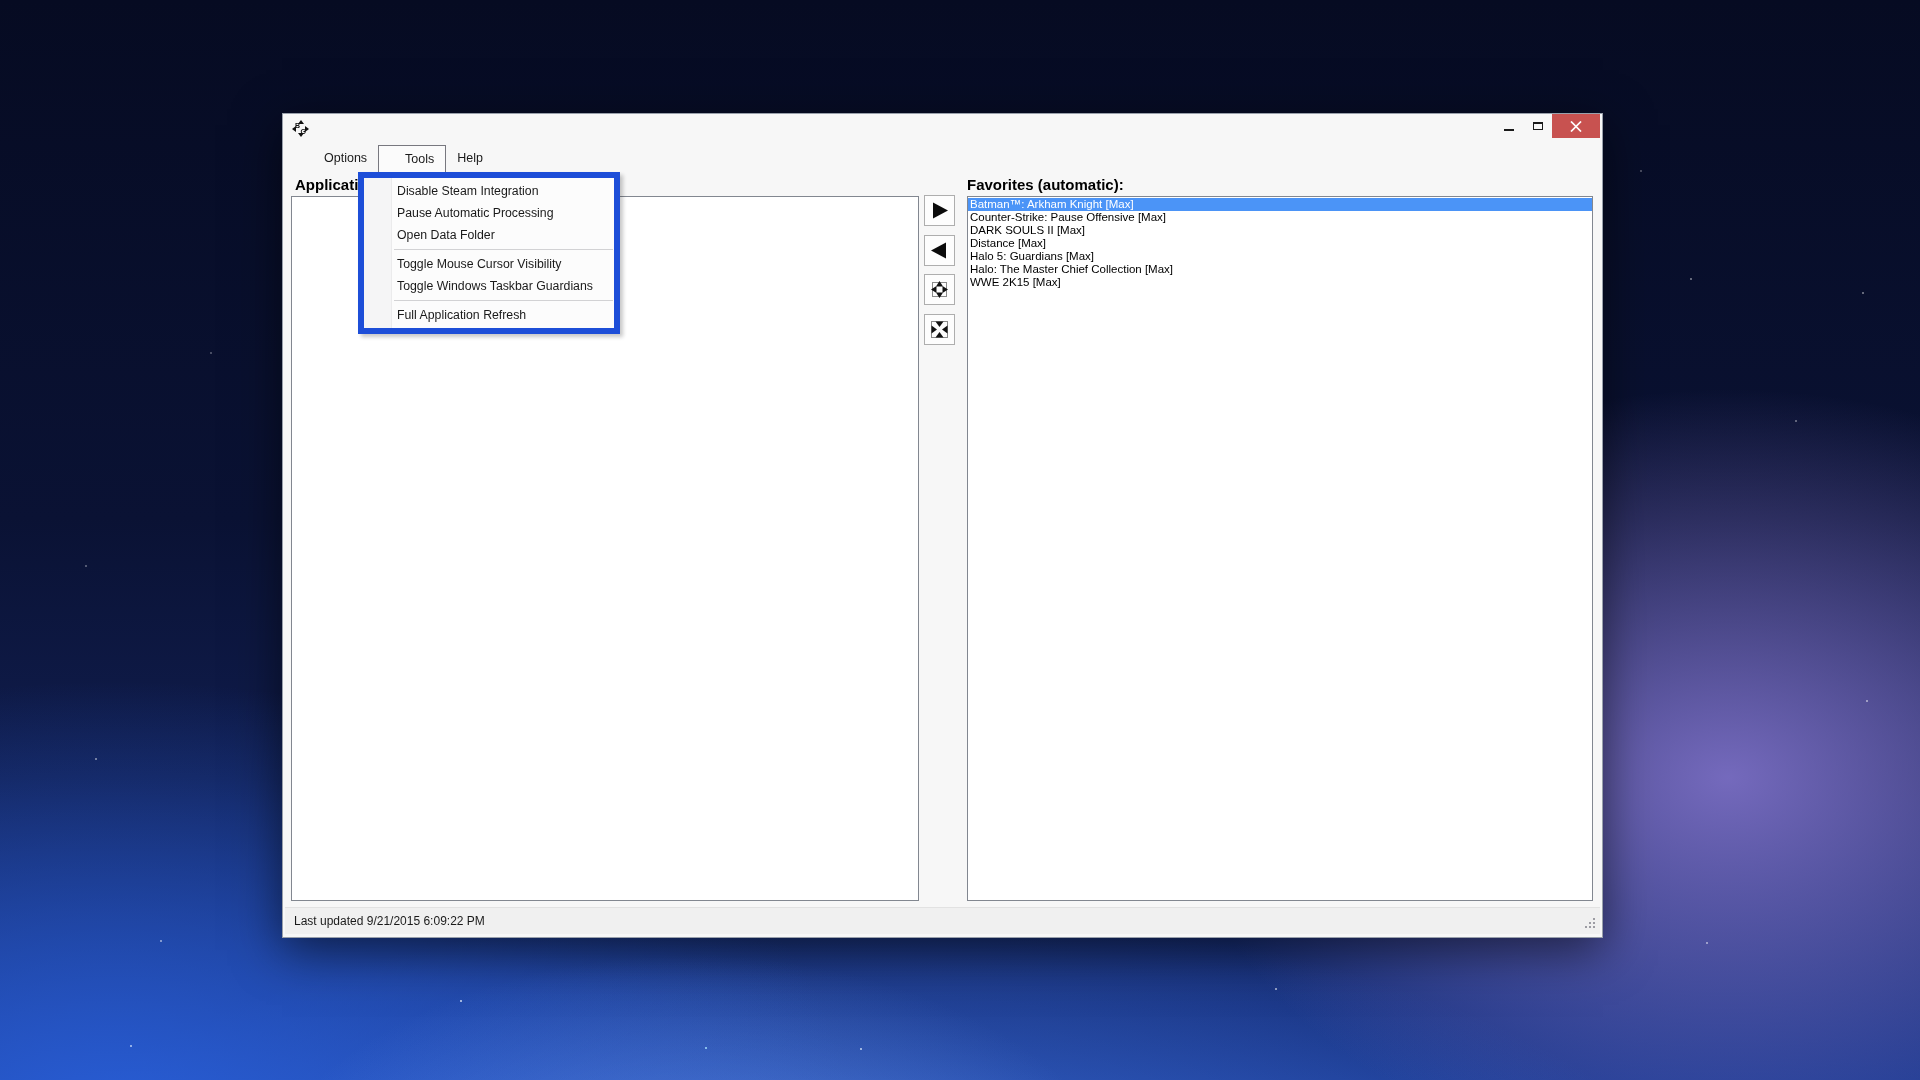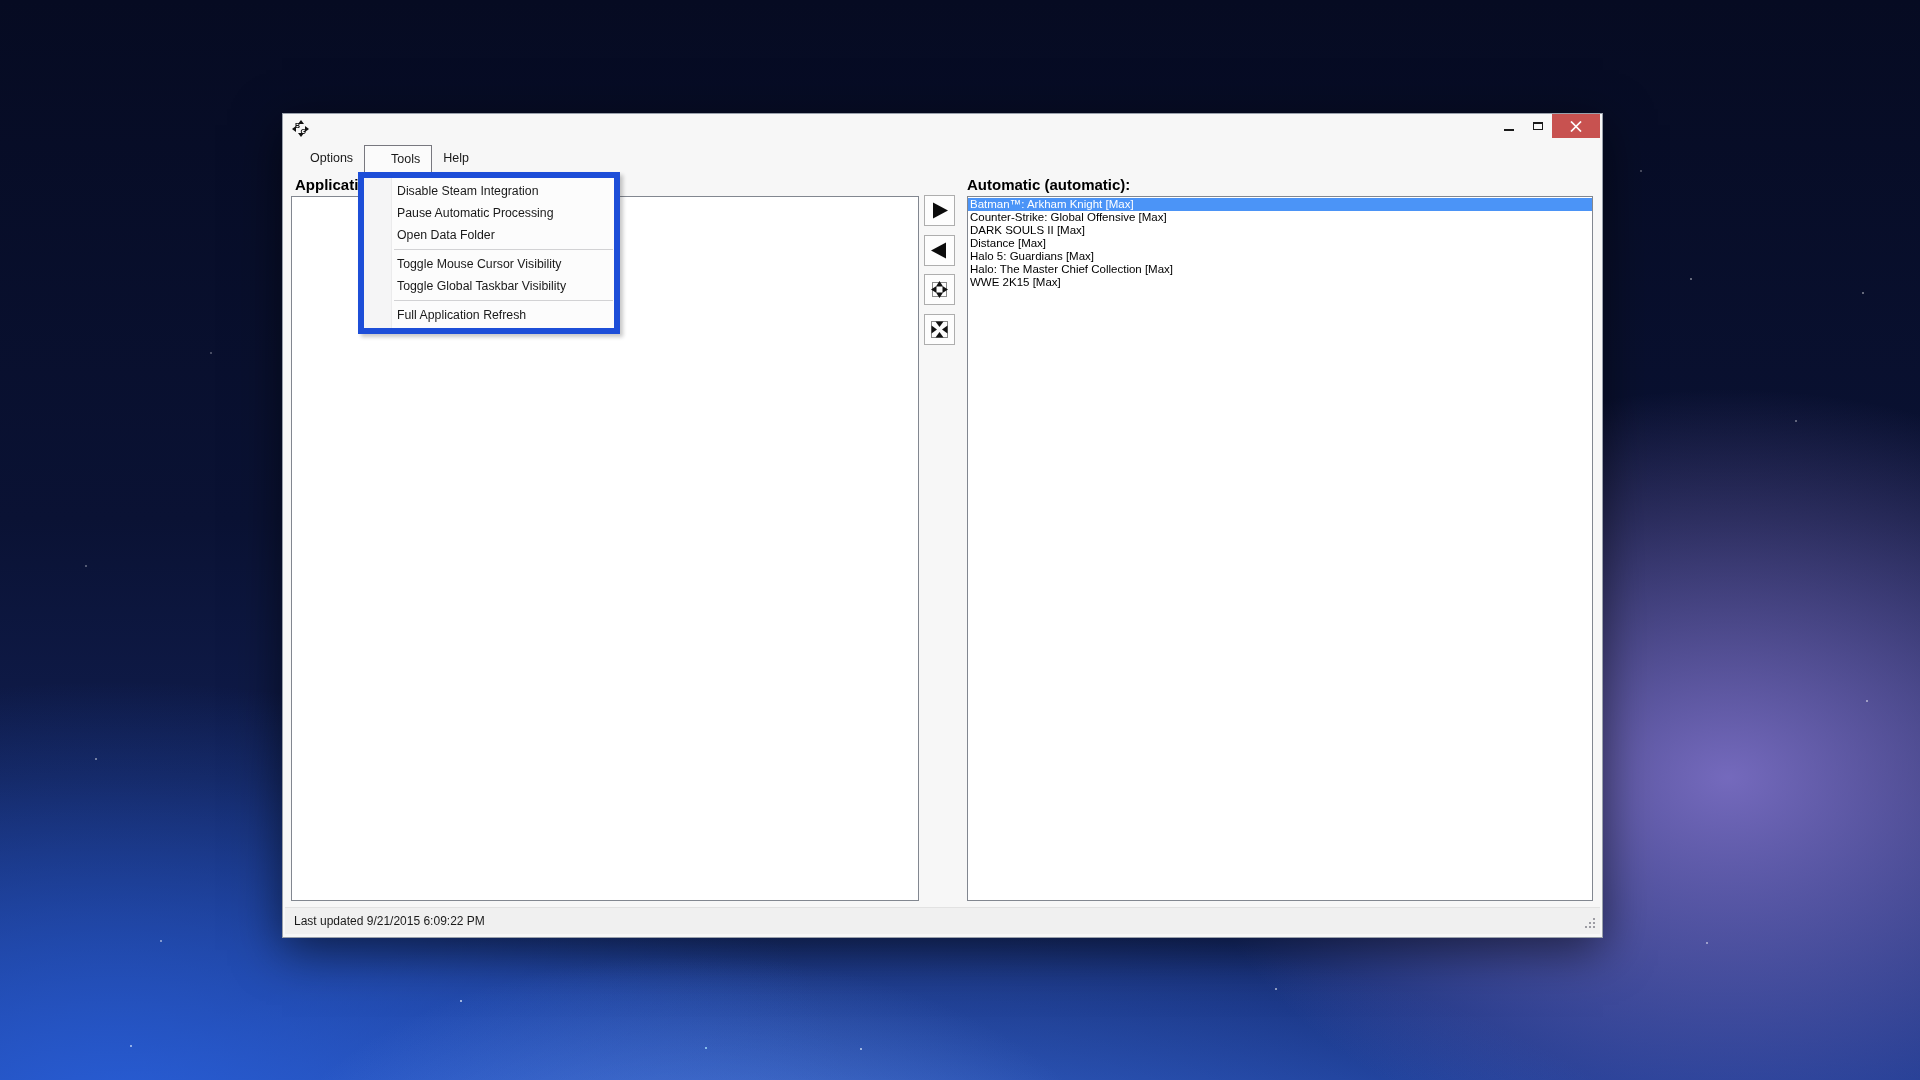--- a/index.html
+++ b/index.html
@@ -41,21 +41,21 @@
   .a-left{left:-1px;top:4.5px;border-top:3px solid transparent;border-bottom:3px solid transparent;border-right:4px solid #111;}
   .a-right{right:-1px;top:4.5px;border-top:3px solid transparent;border-bottom:3px solid transparent;border-left:4px solid #111;}
 
   .caption-buttons{position:absolute;top:0;right:2px;display:flex;}
   .cap-btn{width:29px;height:24px;display:flex;align-items:center;justify-content:center;}
   .cap-btn.close{width:48px;background:#c85250;}
   .glyph-min{width:10px;height:2px;background:#1a1a1a;margin-top:7px;}
   .glyph-max{width:10px;height:8px;border:1px solid #1a1a1a;box-sizing:border-box;border-top-width:2px;}
 
   
-  .menubar{position:absolute;top:31px;left:4px;right:2px;height:27px;display:flex;
+  .menubar{position:absolute;top:31px;left:18px;right:2px;height:27px;display:flex;
     font-size:12.5px;color:#1a1a1a;padding-left:12px;}
   .menu-top{padding:0 11px;line-height:26px;box-sizing:border-box;}
   .menu-top.open{background:#fbfbfb;border:1px solid #78787f;border-bottom:none;z-index:60;position:relative;padding-left:26px;}
 
   
   .dropdown{position:absolute;left:75px;top:58px;width:250px;background:#fcfcfc;
     border:6px solid #1d4ed8;padding:2px 0;z-index:50;box-shadow:3px 3px 4px rgba(0,0,0,.22);}
   .dropdown::before{content:"";position:absolute;left:0;top:0;bottom:0;width:27px;
     background:#f5f5f6;border-right:1px solid #ebebec;}
   .mitem{position:relative;height:22px;line-height:22px;padding-left:33px;font-size:12.3px;color:#1a1a1a;white-space:nowrap;}
@@ -123,32 +123,32 @@
       <div class="menu-top open">Tools</div>
       <div class="menu-top">Help</div>
     </div>
 
     <div class="dropdown" id="tools-menu">
         <div class="mitem">Disable Steam Integration</div>
         <div class="mitem">Pause Automatic Processing</div>
         <div class="mitem">Open Data Folder</div>
         <div class="msep"></div>
         <div class="mitem">Toggle Mouse Cursor Visibility</div>
-        <div class="mitem">Toggle Global Taskbar Visibility</div>
+        <div class="mitem">Toggle Windows Taskbar Guardians</div>
         <div class="msep"></div>
         <div class="mitem">Full Application Refresh</div>
       </div>
 
     <div class="panel-header left-h">Applications:</div>
-    <div class="panel-header right-h">Automatic (automatic):</div>
+    <div class="panel-header right-h">Favorites (automatic):</div>
 
     <div class="listbox left-list"></div>
     <div class="listbox right-list" id="fav-list">
         <div class="row selected">Batman™: Arkham Knight [Max]</div>
-        <div class="row">Counter-Strike: Global Offensive [Max]</div>
+        <div class="row">Counter-Strike: Pause Offensive [Max]</div>
         <div class="row">DARK SOULS II [Max]</div>
         <div class="row">Distance [Max]</div>
         <div class="row">Halo 5: Guardians [Max]</div>
         <div class="row">Halo: The Master Chief Collection [Max]</div>
         <div class="row">WWE 2K15 [Max]</div>
       </div>
 
     <button class="xbtn">
       <svg width="21" height="21" viewBox="0 0 21 21">
         <polygon points="4,2.5 19,10.5 4,18.5" fill="#0b0b0b"></polygon>

